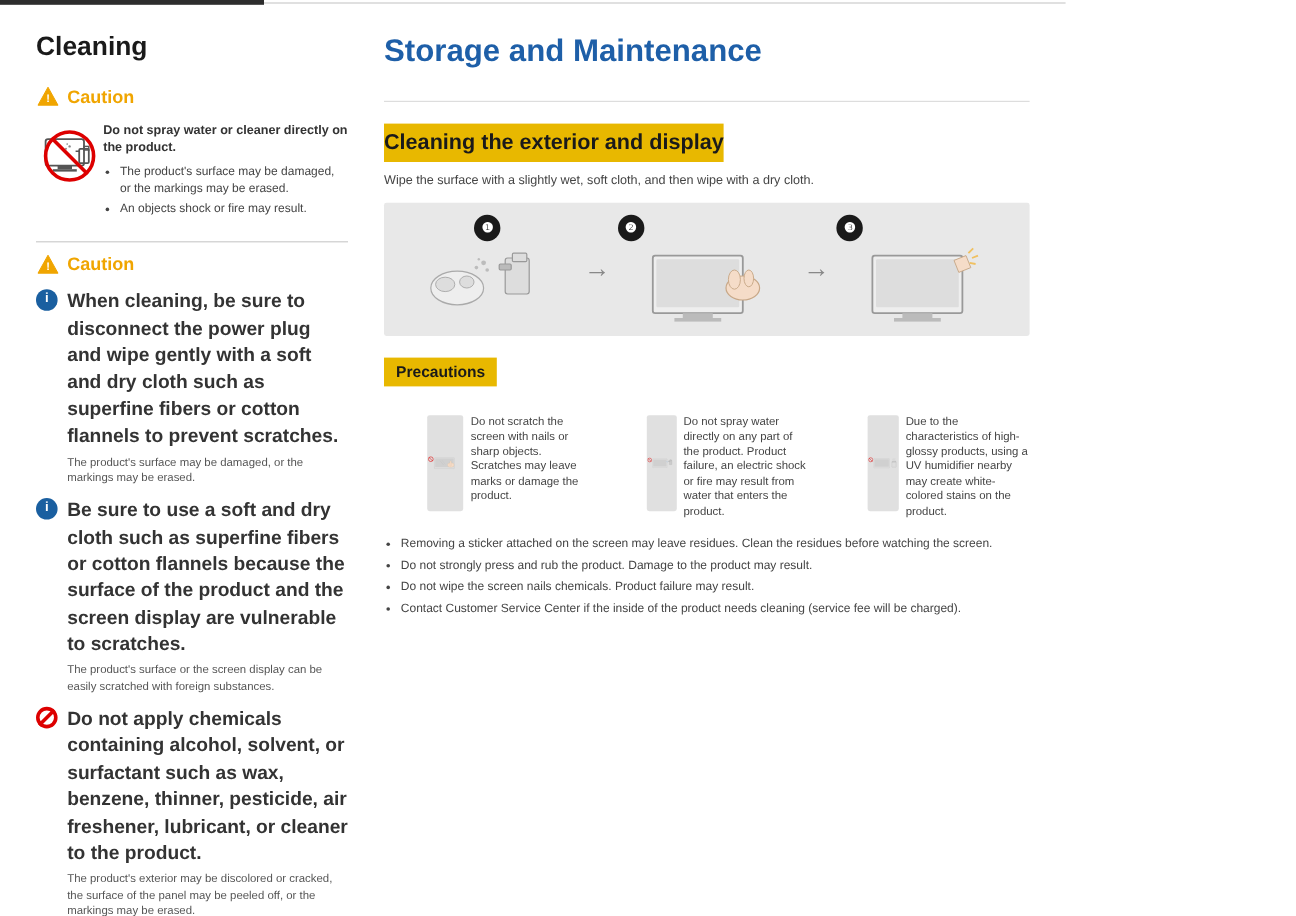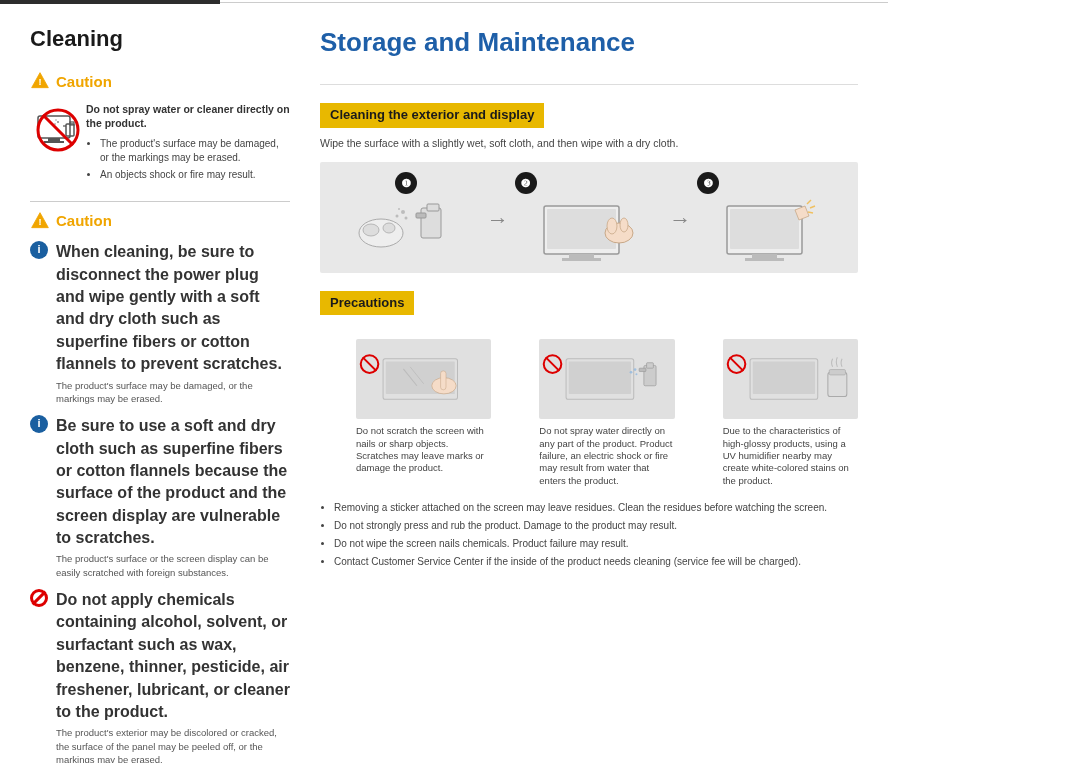--- a/index.html
+++ b/index.html
@@ -137,23 +137,23 @@
       color: #1e5fa8;
       margin-bottom: 18px;
       border-bottom: 1px solid #ddd;
       padding-bottom: 24px;
     }
 
     .subsection-title {
       display: inline-block;
       background: #e8b800;
       color: #1a1a1a;
-      font-size: 13px;
-      font-weight: bold;
-      padding: 3px 10px;
+      font-size: 18px;
+      font-weight: bold;
+      padding: 3px 0;
       margin-bottom: 8px;
       text-align: center;
     }
 
     .subsection-desc {
       font-size: 10.5px;
       color: #444;
       margin-bottom: 12px;
     }
 
@@ -209,21 +209,21 @@
 
     .precautions-images {
       display: flex;
       gap: 12px;
       margin-bottom: 14px;
     }
 
     .precaution-img-block {
       flex: 1;
       display: flex;
-      flex-direction: column;
+      flex-direction: row;
       gap: 6px;
       margin-left: 36px;
     }
 
     .precaution-image {
       width: 100%;
       height: 80px;
       background: #e0e0e0;
       border-radius: 2px;
       position: relative;

